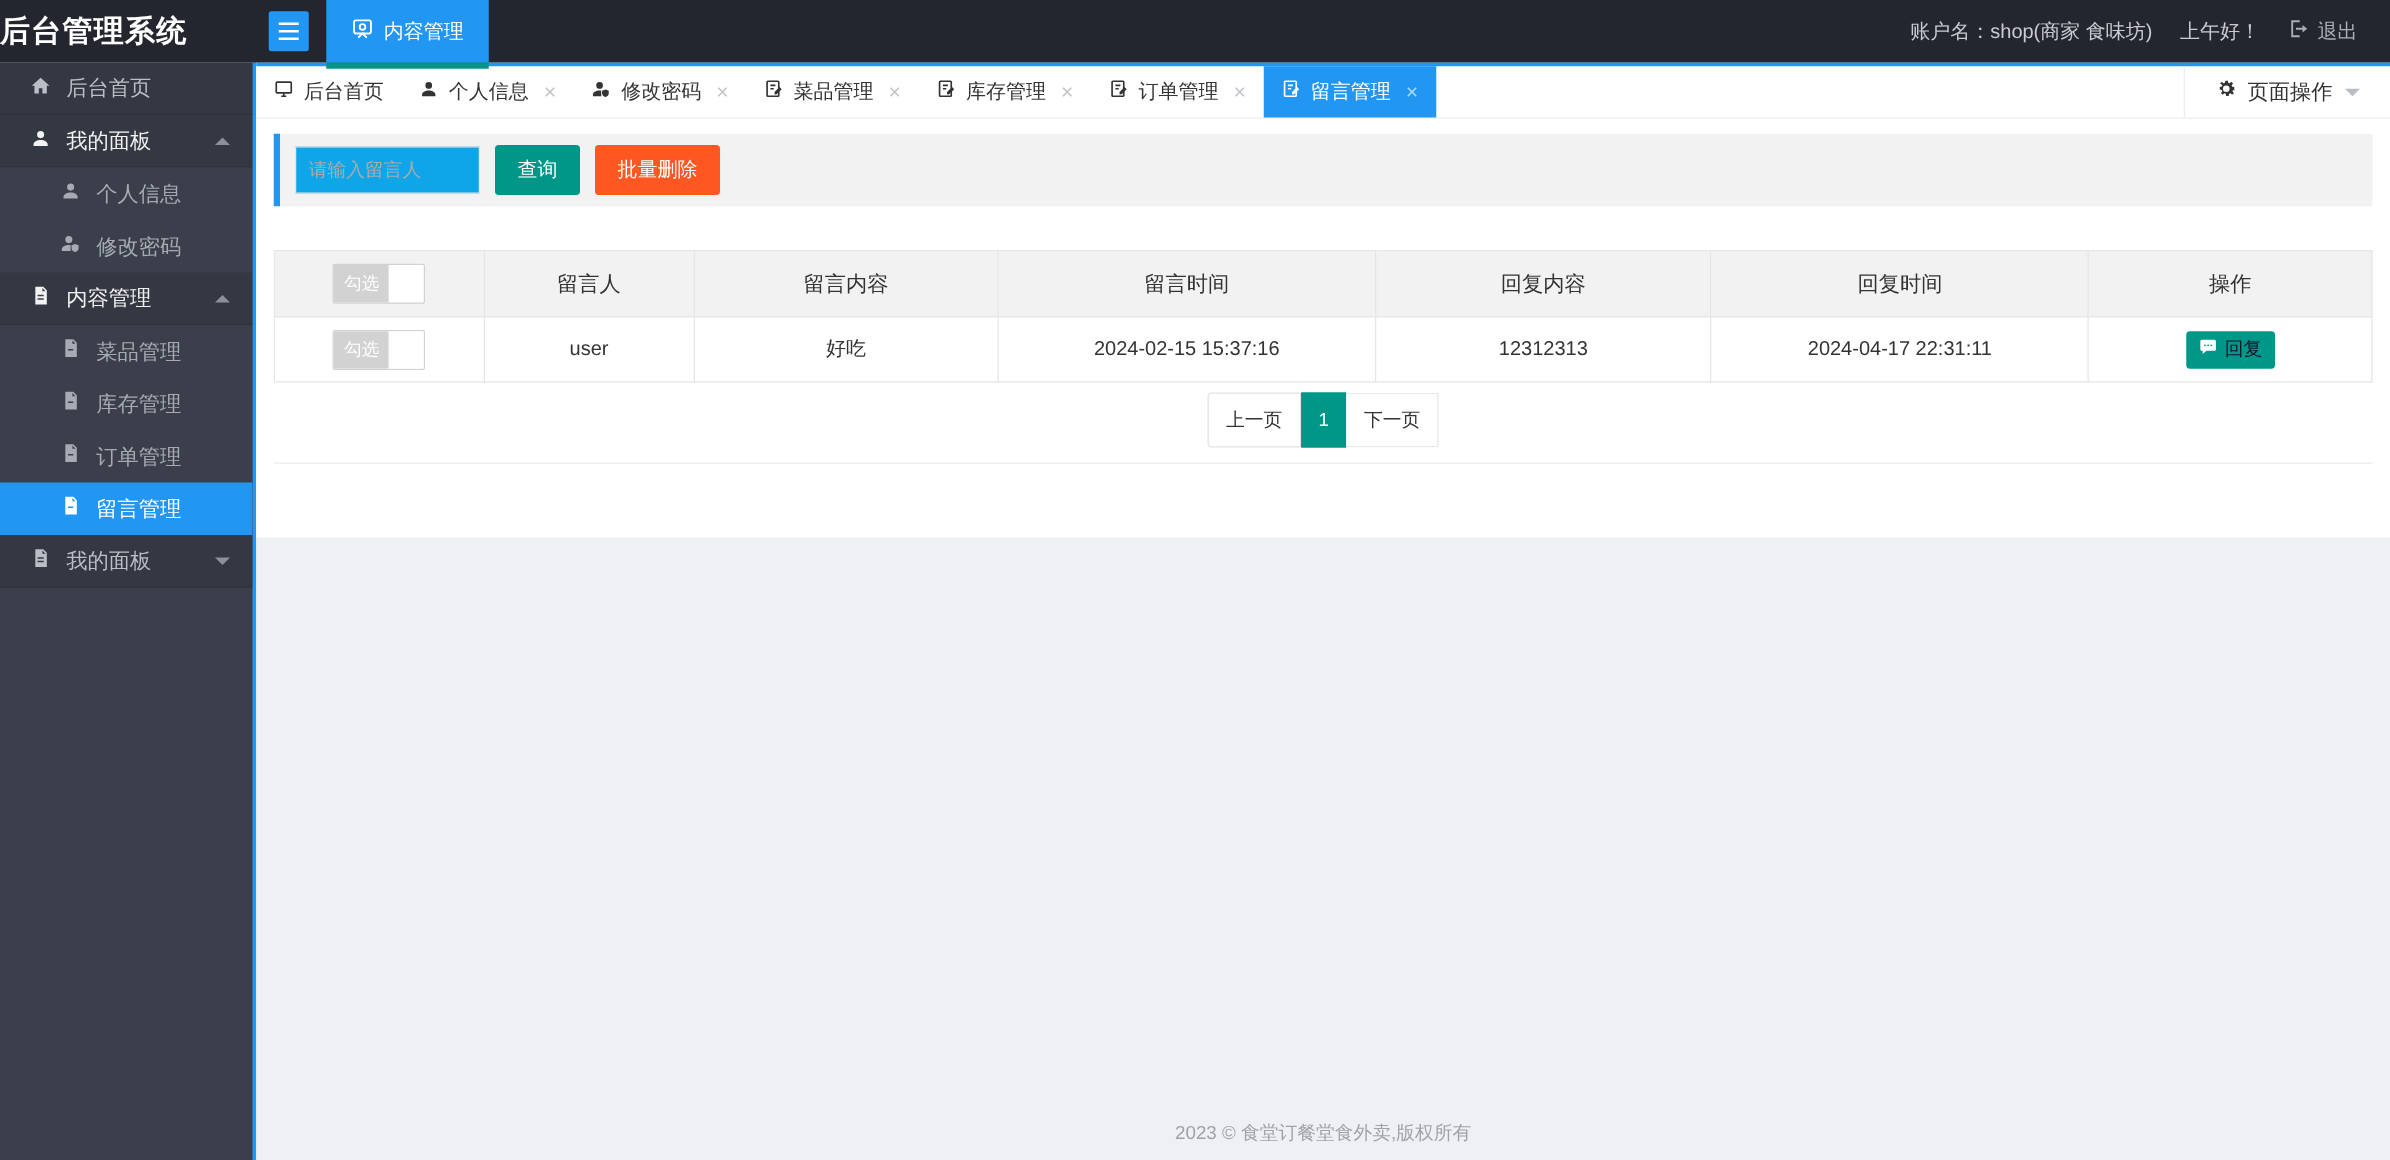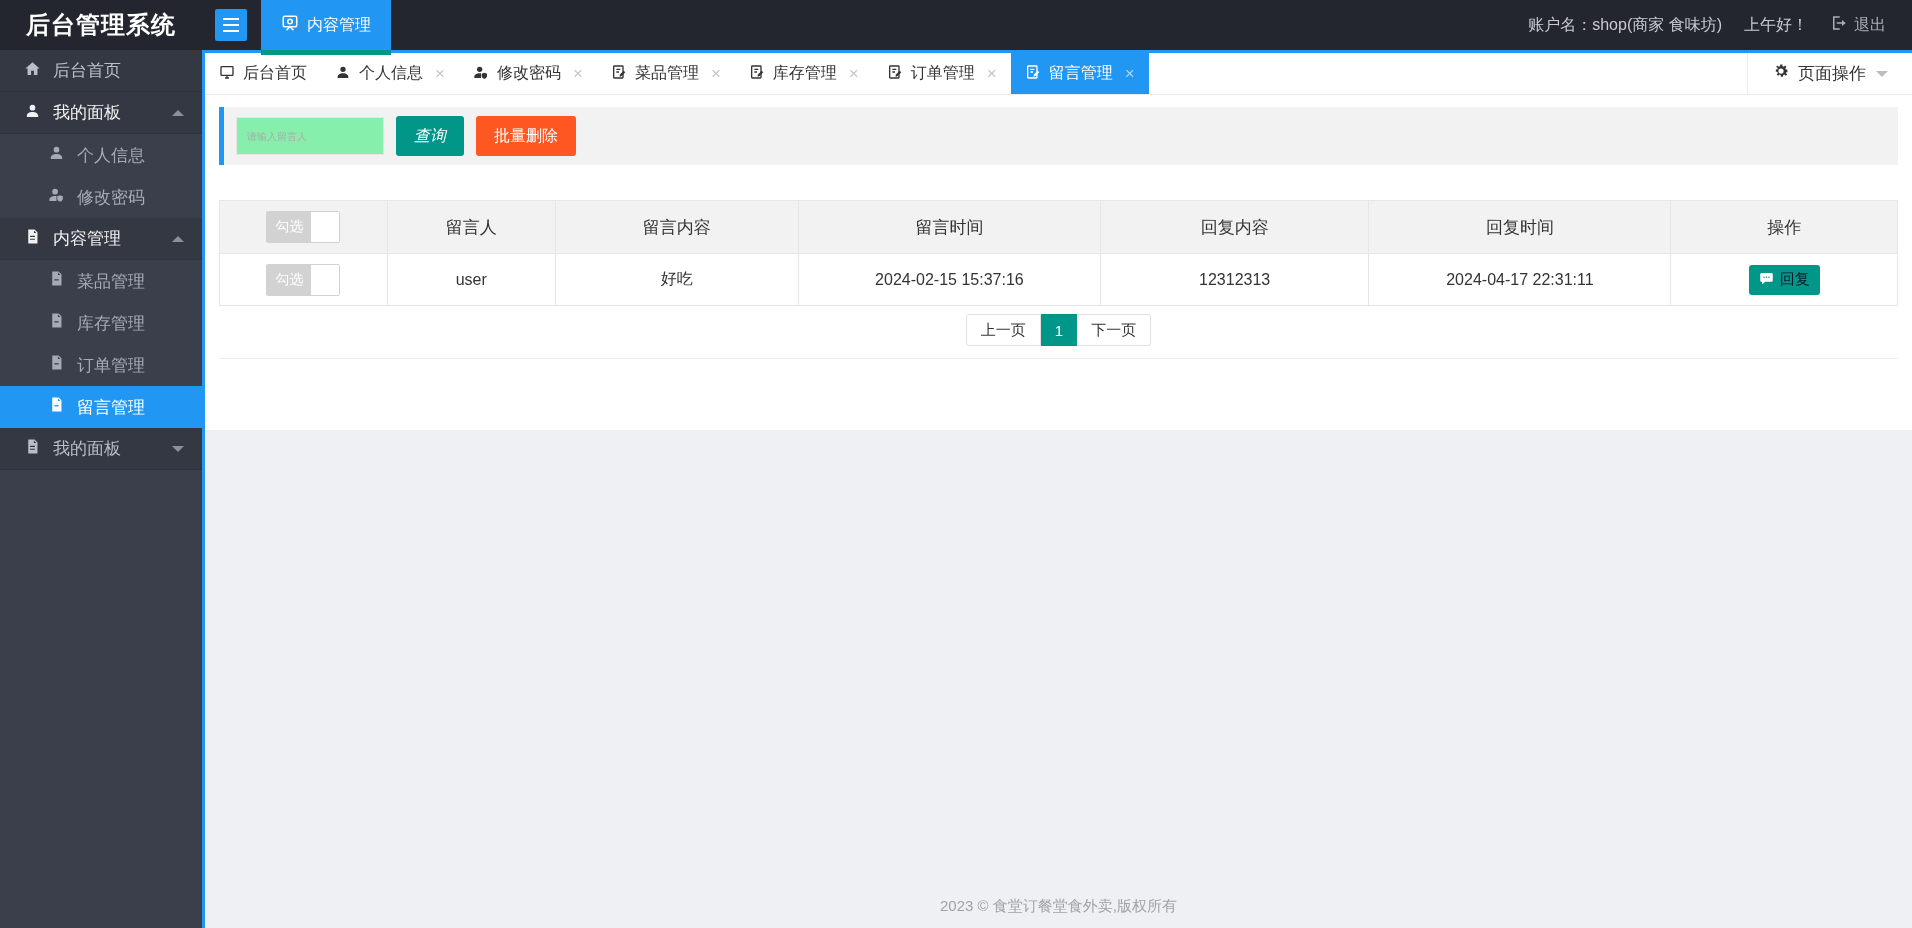--- a/index.html
+++ b/index.html
@@ -2,21 +2,21 @@
 <html><head>
 <meta charset="utf-8">
 <style>
   * { margin:0; padding:0; box-sizing:border-box; }
   html,body { width:1912px; height:928px; overflow:hidden; }
   body { font-family:"Liberation Sans","DejaVu Sans",sans-serif; font-size:16px; color:#333; background:#EFF0F4; }
   #app { width:1912px; height:928px; display:flex; flex-direction:column; }
 
   
   .header { height:50px; background:#23262E; display:flex; align-items:center; flex:0 0 auto; position:relative; z-index:5; }
-  .logo { width:201px; padding-left:26px; color:#fff; font-size:24px; font-weight:bold; letter-spacing:1px; flex:0 0 auto; }
+  .logo { width:201px; color:#fff; font-size:24px; font-weight:bold; letter-spacing:1px; flex:0 0 auto; }
   .burger { width:32px; height:32px; margin-left:14px; background:#2196F3; border-radius:2px; display:flex; flex-direction:column; justify-content:center; align-items:center; gap:4px; cursor:pointer; flex:0 0 auto; }
   .burger i { display:block; width:16px; height:2px; background:#fff; }
   .topnav-tab { margin-left:14px; height:50px; padding:0 20px; background:#2196F3; color:#fff; display:flex; align-items:center; gap:8px; position:relative; cursor:pointer; flex:0 0 auto; }
   .topnav-tab::after { content:""; position:absolute; left:0; right:0; top:50px; height:5px; background:#009688; }
   .topnav-tab svg { width:18px; height:18px; }
   .header-right { margin-left:auto; display:flex; align-items:center; gap:22px; padding-right:26px; color:#C9CBD1; font-size:16px; }
   .logout { display:flex; align-items:center; gap:6px; color:#ABAEB5; cursor:pointer; }
   .logout svg { width:18px; height:18px; }
 
   
@@ -47,43 +47,43 @@
   .tab.active .tab-close { color:#A9D7FB; }
   .tab-spacer { flex:1; }
   .page-ops { display:flex; align-items:center; gap:8px; padding:0 24px; border-left:1px solid #ECECEC; color:#333; font-size:17px; cursor:pointer; }
   .page-ops svg { width:18px; height:18px; }
   .page-ops .caret.down { border-top-color:#B9BDC4; margin-left:2px; }
 
   
   .page-white { background:#fff; height:335px; flex:0 0 auto; padding:0 14px; }
 
   .search-panel { margin-top:12px; height:58px; background:#F2F2F2; border-left:5px solid #2196F3; display:flex; align-items:center; padding-left:12px; gap:12px; }
-  .search-input { width:148px; height:38px; border:1px solid #E6E6E6; background:#86efac; padding:0 10px; font-size:10px; color:#333; outline:none; font-family:inherit; }
+  .search-input { width:148px; height:38px; border:1px solid #E6E6E6; background:#0ea5e9; padding:0 10px; font-size:15px; color:#333; outline:none; font-family:inherit; }
   .search-input::placeholder { color:#ABABAB; }
   .btn { height:40px; border:none; border-radius:3px; color:#fff; font-size:16px; padding:0 18px; cursor:pointer; font-family:inherit; }
-  .btn-query { background:#009688;font-style:italic; }
+  .btn-query { background:#009688; }
   .btn-delete { background:#FF5722; }
 
   
   table.grid { width:100%; margin-top:35px; border-collapse:collapse; table-layout:fixed; }
   .grid th, .grid td { border:1px solid #E6E6E6; text-align:center; vertical-align:middle; font-weight:normal; }
   .grid th { background:#F2F2F2; height:53px; font-size:17px; color:#333; }
   .grid td { background:#fff; height:52px; font-size:16px; color:#333; }
 
   .lay-checkbox { display:inline-flex; height:32px; border:1px solid #D2D2D2; border-radius:2px; overflow:hidden; cursor:pointer; vertical-align:middle; }
   .cb-label { background:#D2D2D2; color:#fff; font-size:14px; display:flex; align-items:center; padding:0 8px; }
   .cb-box { width:28px; background:#fff; }
 
   .btn-reply { display:inline-flex; align-items:center; gap:6px; height:30px; background:#009688; color:#0f172a; border:none; border-radius:3px; font-size:15px; padding:0 10px; cursor:pointer; font-family:inherit; }
   .btn-reply svg { width:15px; height:15px; }
 
   
   .pager-wrap { margin-top:8px; padding-bottom:12px; border-bottom:1px solid #ECECEC; display:flex; justify-content:center; }
   .pager { display:inline-flex; }
-  .pager .pg { height:32px; display:flex; align-items:center; padding:0 14px; background:#fff; border:1px solid #E2E2E2; font-size:15px; color:#333; cursor:pointer; }
+  .pager .pg { height:44px; display:flex; align-items:center; padding:0 14px; background:#fff; border:1px solid #E2E2E2; font-size:15px; color:#333; cursor:pointer; }
   .pager .pg.prev { border-radius:3px 0 0 3px; }
   .pager .pg.next { border-radius:0 3px 3px 0; border-left:none; }
   .pager .pg.current { background:#009688; border-color:#009688; color:#fff; padding:0 13px; cursor:default; }
 
   
   .gray-rest { flex:1; position:relative; background:#EFF0F4; }
   .footer { position:absolute; left:0; right:0; bottom:12px; text-align:center; color:#9FA3A8; font-size:15px; }
 </style>
 </head>
 <body>

